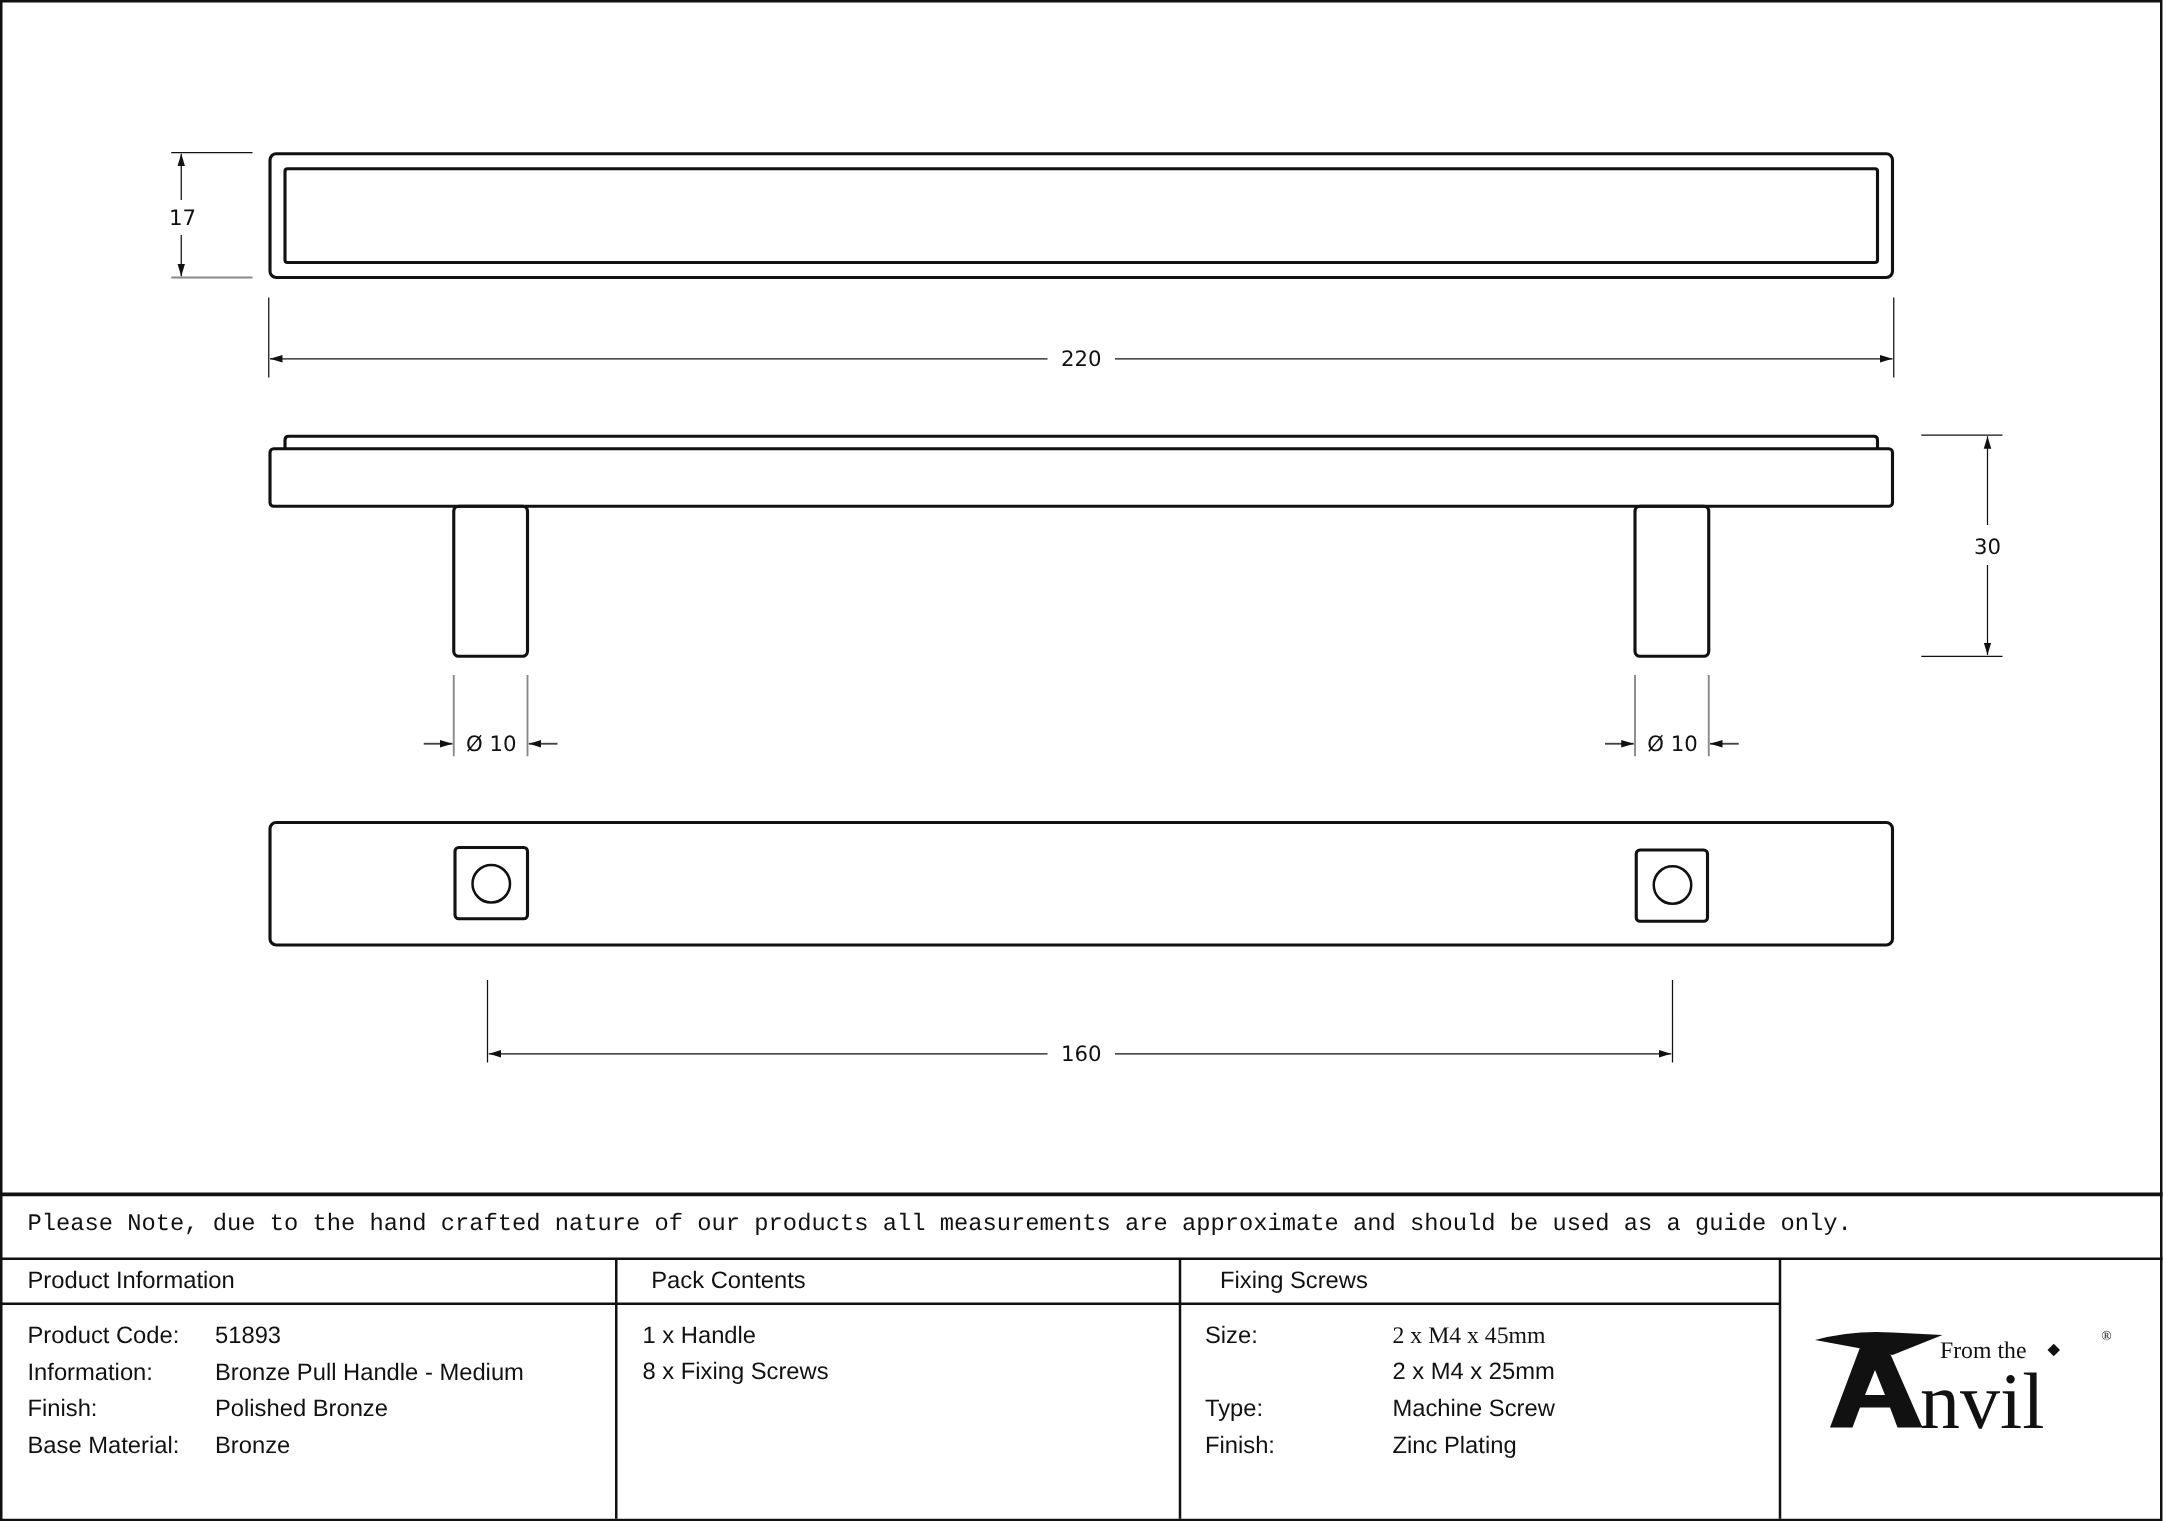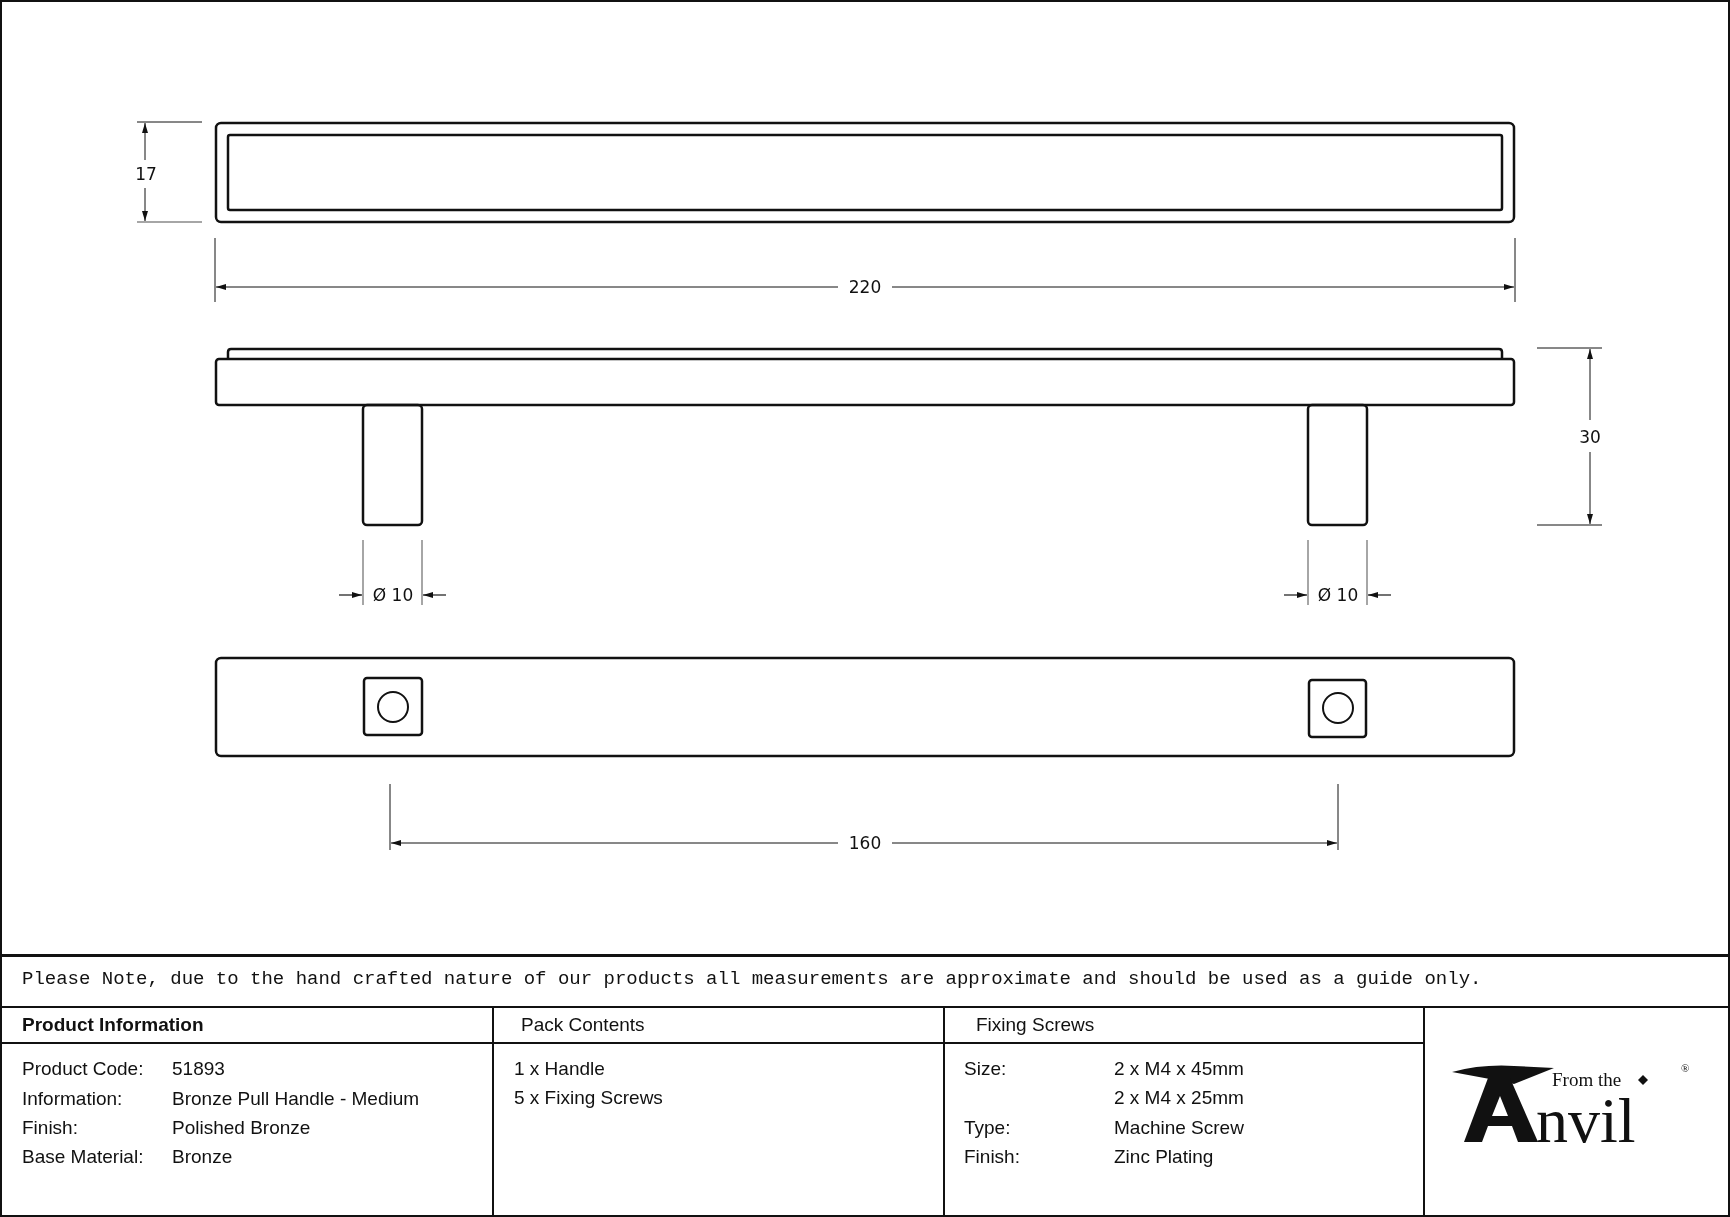--- a/index.html
+++ b/index.html
@@ -98,21 +98,21 @@
 </svg>
 
 <div class="hline" style="left:0;top:954px;width:1730px;height:3px;"></div>
 <div class="note">Please Note, due to the hand crafted nature of our products all measurements are approximate and should be used as a guide only.</div>
 <div class="hline" style="left:0;top:1006px;width:1730px;height:2px;"></div>
 <div class="hline" style="left:0;top:1042px;width:1424px;height:2px;"></div>
 <div class="vline" style="left:492px;top:1007px;width:2px;height:208px;"></div>
 <div class="vline" style="left:943px;top:1007px;width:2px;height:208px;"></div>
 <div class="vline" style="left:1423px;top:1007px;width:2px;height:208px;"></div>
 
-<div class="hdr" style="left:22px;font-weight:bold;">Product Information</div>
+<div class="hdr" style="left:22px;">Product Information</div>
 <div>
   <div class="row" style="top:1058px;left:22px;">
     <span class="lbl" style="left:0;white-space:nowrap;">Product Code:</span>
     <span class="val" style="left:150px;white-space:nowrap;">51893</span>
   </div>
   <div class="row" style="top:1088px;left:22px;">
     <span class="lbl" style="left:0;white-space:nowrap;">Information:</span>
     <span class="val" style="left:150px;white-space:nowrap;">Bronze Pull Handle - Medium</span>
   </div>
   <div class="row" style="top:1117px;left:22px;">
@@ -120,27 +120,27 @@
     <span class="val" style="left:150px;white-space:nowrap;">Polished Bronze</span>
   </div>
   <div class="row" style="top:1146px;left:22px;">
     <span class="lbl" style="left:0;white-space:nowrap;">Base Material:</span>
     <span class="val" style="left:150px;white-space:nowrap;">Bronze</span>
   </div>
 </div>
 
 <div class="hdr" style="left:521px;">Pack Contents</div>
 <div class="row" style="top:1058px;left:514px;white-space:nowrap;">1 x Handle</div>
-<div class="row" style="top:1087px;left:514px;white-space:nowrap;">5 x Fixing Screws</div>
+<div class="row" style="top:1087px;left:514px;white-space:nowrap;">8 x Fixing Screws</div>
 
 <div class="hdr" style="left:976px;">Fixing Screws</div>
 <div>
   <div class="row" style="top:1058px;left:964px;">
     <span class="lbl" style="left:0;white-space:nowrap;text-align:right;">Size:</span>
-    <span class="val" style="left:150px;white-space:nowrap;">2 x M4 x 45mm</span>
+    <span class="val" style="left:150px;white-space:nowrap;font-family:Liberation Serif, serif;">2 x M4 x 45mm</span>
   </div>
   <div class="row" style="top:1087px;left:964px;">
     <span class="val" style="left:150px;white-space:nowrap;">2 x M4 x 25mm</span>
   </div>
   <div class="row" style="top:1117px;left:964px;">
     <span class="lbl" style="left:0;white-space:nowrap;">Type:</span>
     <span class="val" style="left:150px;white-space:nowrap;">Machine Screw</span>
   </div>
   <div class="row" style="top:1146px;left:964px;">
     <span class="lbl" style="left:0;white-space:nowrap;">Finish:</span>

